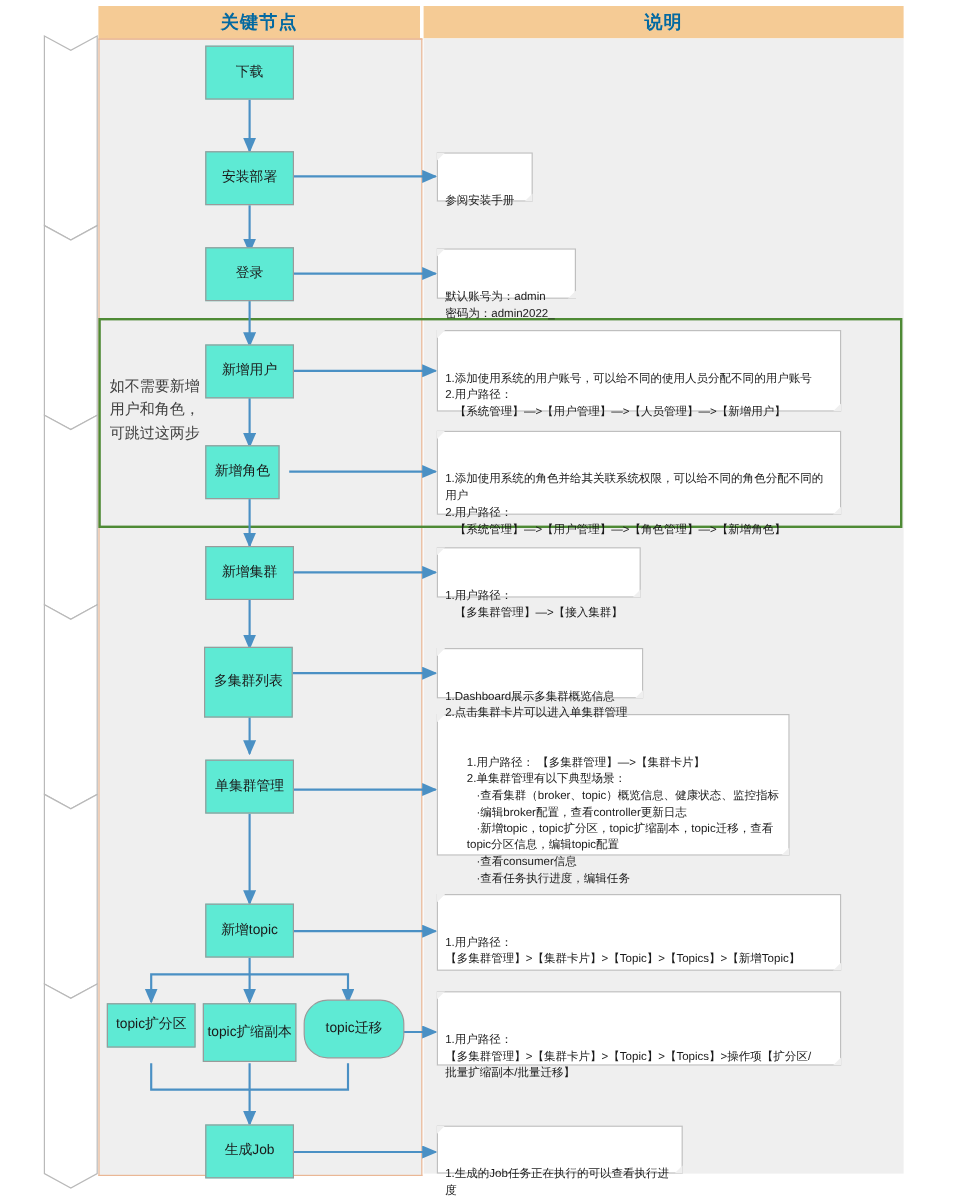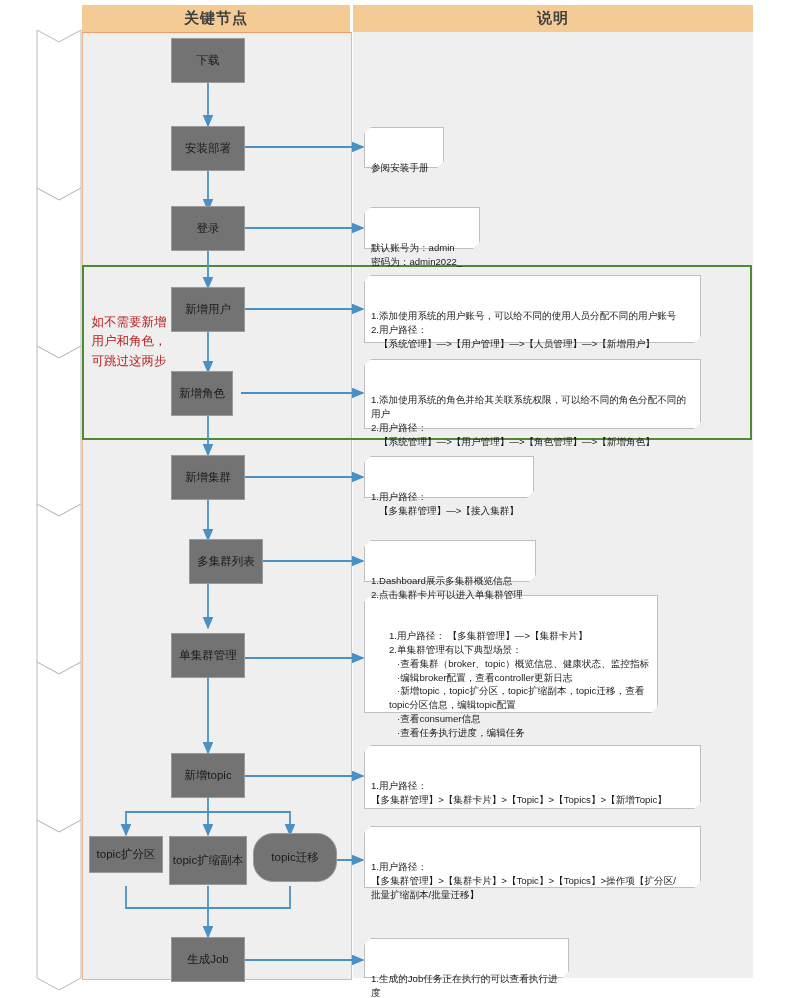--- a/index.html
+++ b/index.html
@@ -8,21 +8,21 @@
     font-family:"Liberation Sans","DejaVu Sans",sans-serif;
     color:#262626;
   }
   #stage{position:absolute;left:0;top:0;width:794px;height:998px;}
 
   
   .hdr{
     position:absolute;top:5px;height:27px;
     background:#f5cb95;
     display:flex;align-items:center;justify-content:center;
-    font-size:15px;font-weight:bold;color:#404040;letter-spacing:1px;
+    font-size:15px;font-weight:bold;color:#0369a1;letter-spacing:1px;
   }
   #hdr-key{left:82px;width:268px;}
   #hdr-desc{left:353px;width:400px;}
 
   
   .col{
     position:absolute;top:32px;
     background:#efefef;
   }
   #col-key{left:82px;width:268px;height:946px;
@@ -33,21 +33,21 @@
   
   #green-band{
     position:absolute;left:82px;top:265px;width:670px;height:175px;
     border:2px solid #4e8a35;box-sizing:border-box;
     background:transparent;
   }
   .chevwrap{position:absolute;left:0;top:0;}
 
   
   .node{
-    position:absolute;background:#737373;border:1px solid #9a9a9a;
+    position:absolute;background:#5eead4;border:1px solid #9a9a9a;
     display:flex;align-items:center;justify-content:center;
     font-size:11.5px;color:#1a1a1a;text-align:center;line-height:1.3;
     box-sizing:border-box;
   }
 
   
   .desc{
     position:absolute;background:#ffffff;border:1px solid #bfbfbf;
     box-sizing:border-box;
     font-size:9.6px;line-height:1.45;color:#1a1a1a;
@@ -60,21 +60,21 @@
     box-sizing:border-box;background:#efefef;
     clip-path:polygon(0 0,100% 0,0 100%);border:none;}
   .desc::after{right:-1px;bottom:-1px;background:#efefef;
     clip-path:polygon(100% 0,100% 100%,0 100%);}
 
   .desc > span{position:relative;z-index:2;display:block;}
 
   
   #green-note{
     position:absolute;left:90px;top:313px;width:78px;
-    font-size:12.5px;line-height:1.55;color:#b91c1c;text-align:center;
+    font-size:12.5px;line-height:1.55;color:#404040;text-align:center;
   }
 
   
   #arrows{position:absolute;left:0;top:0;width:794px;height:998px;pointer-events:none;}
 </style>
 </head>
 <body>
 
 <div id="stage">
 
@@ -139,21 +139,21 @@
       <line x1="208" y1="908" x2="208" y2="937"></line>
     </g>
   </svg>
 
   <div class="node" style="left:171px;top:38px;width:74px;height:45px;">下载</div>
   <div class="node" style="left:171px;top:126px;width:74px;height:45px;">安装部署</div>
   <div class="node" style="left:171px;top:287px;width:74px;height:45px;">新增用户</div>
   <div class="node" style="left:171px;top:206px;width:74px;height:45px;">登录</div>
   <div class="node" style="left:171px;top:371px;width:62px;height:45px;">新增角色</div>
   <div class="node" style="left:171px;top:455px;width:74px;height:45px;text-align:right;">新增集群</div>
-  <div class="node" style="left:189px;top:539px;width:74px;height:45px;">多集群列表</div>
+  <div class="node" style="left:170px;top:539px;width:74px;height:59px;">多集群列表</div>
   <div class="node" style="left:171px;top:633px;width:74px;height:45px;">单集群管理</div>
   <div class="node" style="left:171px;top:753px;width:74px;height:45px;">新增topic</div>
   <div class="node" style="left:89px;top:836px;width:74px;height:37px;">topic扩分区</div>
   <div class="node" style="left:169px;top:836px;width:78px;height:49px;">topic扩缩副本</div>
   <div class="node" style="left:253px;top:833px;width:84px;height:49px;border-radius:20px;">topic迁移</div>
   <div class="node" style="left:171px;top:937px;width:74px;height:45px;">生成Job</div>
 
   <div id="green-note">如不需要新增用户和角色，可跳过这两步</div>
 
   <div class="desc" style="left:364px;top:127px;width:80px;height:41px;">

